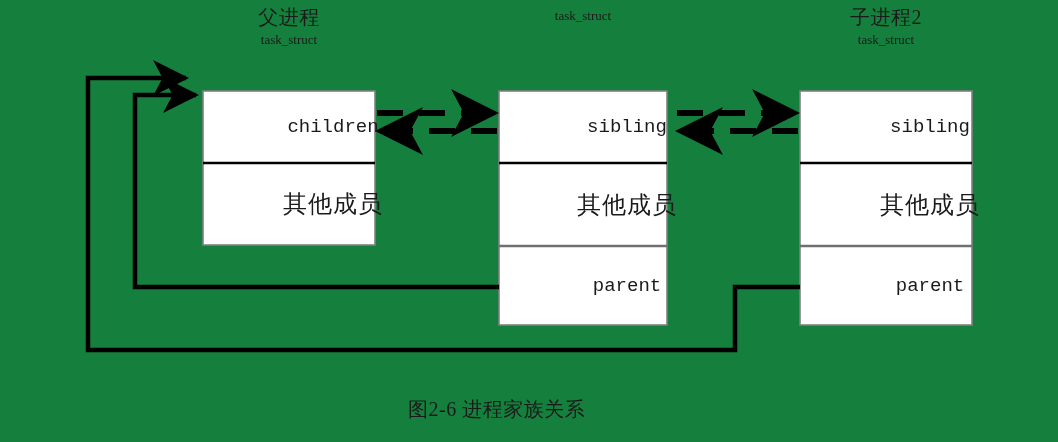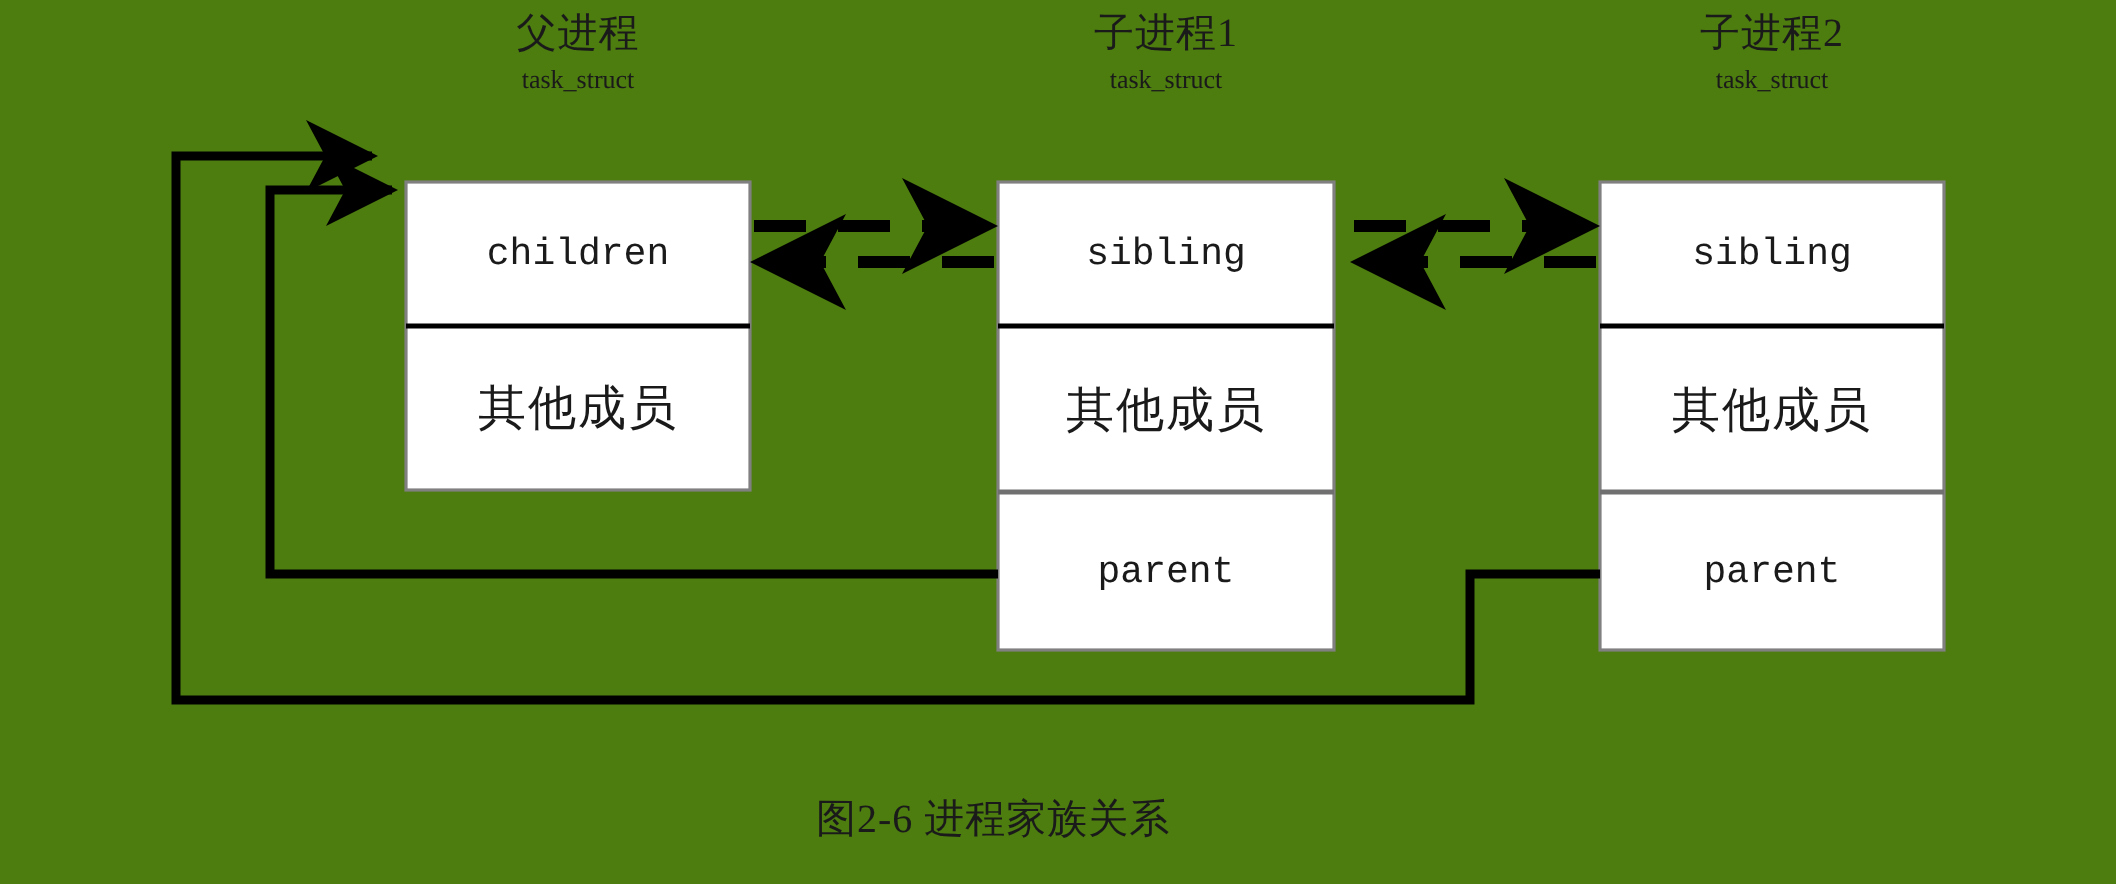--- a/index.html
+++ b/index.html
@@ -7,21 +7,21 @@
     padding: 0;
     background: #ffffff;
   }
   body {
     font-family: "Liberation Serif", serif;
   }
   #canvas {
     position: relative;
     width: 1058px;
     height: 442px;
-    background: #4d7c0f;
+    background: #15803d;
     overflow: hidden;
   }
   .svg-layer {
     position: absolute;
     left: 0;
     top: 0;
     width: 1058px;
     height: 442px;
   }
   .node-title {
@@ -43,20 +43,21 @@
     letter-spacing: 0px;
     margin-top: 2px;
   }
   .cell-label {
     position: absolute;
     display: flex;
     align-items: center;
     justify-content: center;
     color: #1a1a1a;
     pointer-events: none;
+    padding-left: 44px;
   }
   .cell-label.mono {
     font-family: "Liberation Mono", monospace;
     font-size: 19px;
   }
   .cell-label.cn {
     font-family: "Liberation Serif", serif;
     font-size: 24px;
     letter-spacing: 1px;
   }
@@ -118,21 +119,20 @@
 
     <path d="M 800 287 L 735 287 L 735 350 L 88 350 L 88 78 L 186 78" fill="none" stroke="#000000" stroke-width="4.5" stroke-linejoin="miter" marker-end="url(#arrowSolid)"></path>
   </svg>
 
   <div class="node-title" style="left:203px; top:6px; width:172px;">
     <span class="cn">父进程</span>
     <span class="mono">task_struct</span>
   </div>
 
   <div class="node-title" style="left:499px; top:6px; width:168px;">
-    <span class="cn">子进程1</span>
     <span class="mono">task_struct</span>
   </div>
 
   <div class="node-title" style="left:800px; top:6px; width:172px;">
     <span class="cn">子进程2</span>
     <span class="mono">task_struct</span>
   </div>
 
   <div class="cell-label mono" style="left:203px; top:91px; width:172px; height:72px;">children</div>
   <div class="cell-label cn" style="left:203px; top:163px; width:172px; height:82px;">其他成员</div>

